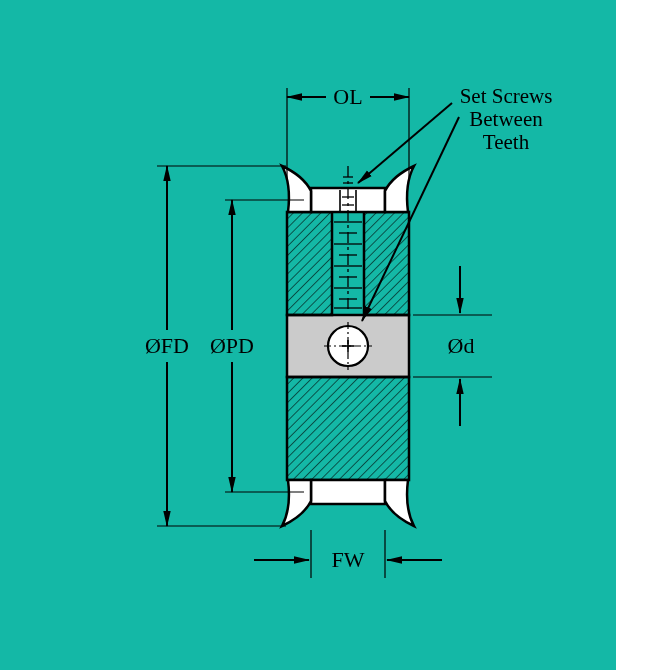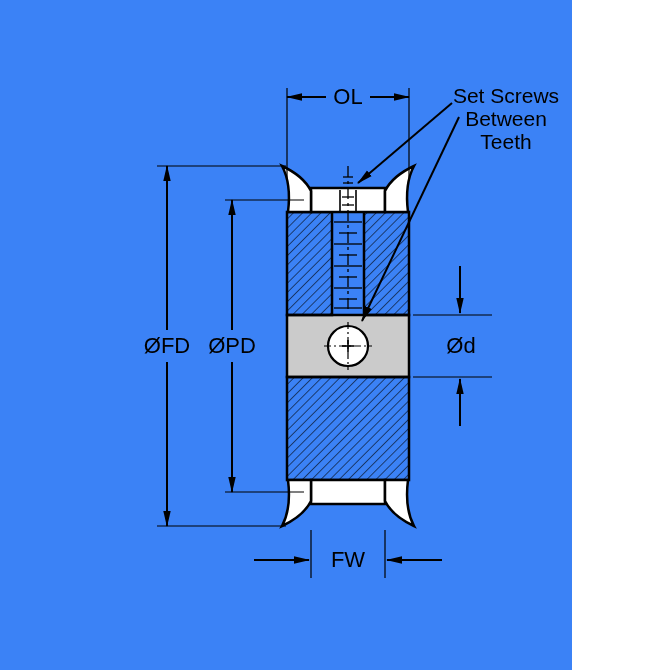--- a/index.html
+++ b/index.html
@@ -1,20 +1,20 @@
 <!DOCTYPE html>
 <html><head>
 <meta charset="utf-8">
 <style>
   html,body{margin:0;padding:0;background:#fff;}
   .stage{
     position:relative;
-    width:572px;height:670px;
-    background:#3b82f6;
-    font-family:Liberation Sans, sans-serif;
+    width:616px;height:670px;
+    background:#14b8a6;
+    font-family:Liberation Serif, serif;
     overflow:hidden;
   }
   svg{display:block;}
   svg text{fill:#000;}
   .dim-label{font-size:22px;}
   .note-label{font-size:21px;}
 </style>
 </head>
 <body>
 

